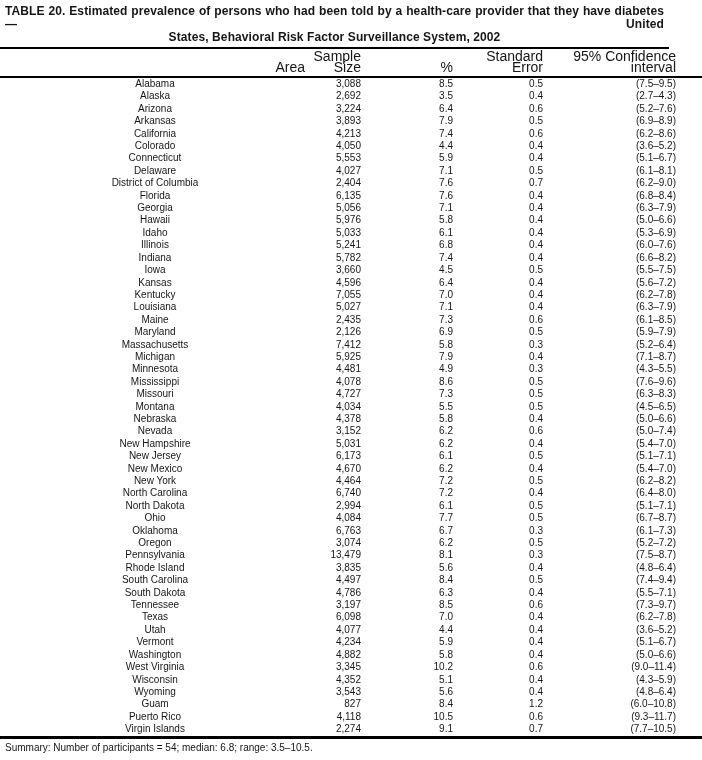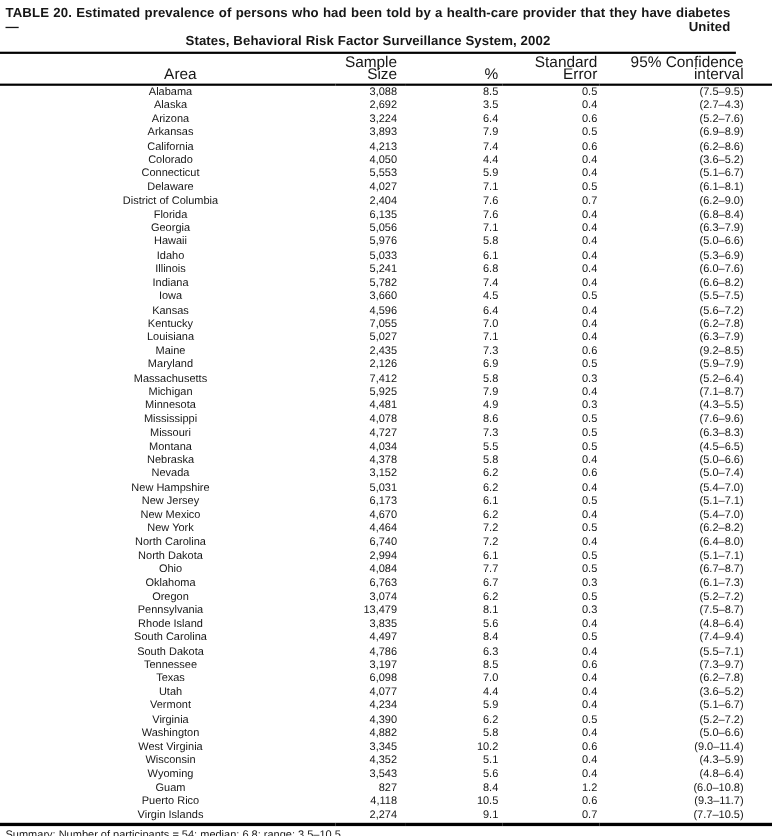--- a/index.html
+++ b/index.html
@@ -23,21 +23,21 @@
   col.c-samp  { width: 64px; }
   col.c-pct   { width: 88px; }
   col.c-se    { width: 88px; }
   col.c-ci    { width: 157px; }
 
   thead th {
     font-weight: normal; font-size: 14px; line-height: 11px;
     vertical-align: bottom; padding: 2px 0 3px 0;
     border-bottom: 2px solid #000;
   }
-  thead th.h-area { text-align: center; padding-left: 23px; }
+  thead th.h-area { text-align: right; padding-left: 23px; }
 
   tbody td {
     font-size: 10px; line-height: 12.4px; height: 12.4px;
     padding: 0; white-space: nowrap; overflow: hidden;
   }
   td.area { text-align: center; padding-left: 5px; }
   th.num, td.num { text-align: right; }
   .col-samp { padding-right: 8px !important; }
   .col-pct  { padding-right: 4px !important; }
   .col-se   { padding-right: 2px !important; }
@@ -216,21 +216,21 @@
           <td class="num col-samp">5,027</td>
           <td class="num col-pct">7.1</td>
           <td class="num col-se">0.4</td>
           <td class="num col-ci">(6.3–7.9)</td>
         </tr>
         <tr>
           <td class="area">Maine</td>
           <td class="num col-samp">2,435</td>
           <td class="num col-pct">7.3</td>
           <td class="num col-se">0.6</td>
-          <td class="num col-ci">(9.2–8.5)</td>
+          <td class="num col-ci">(6.1–8.5)</td>
         </tr>
         <tr>
           <td class="area">Maryland</td>
           <td class="num col-samp">2,126</td>
           <td class="num col-pct">6.9</td>
           <td class="num col-se">0.5</td>
           <td class="num col-ci">(5.9–7.9)</td>
         </tr>
         <tr>
           <td class="area">Massachusetts</td>
@@ -401,27 +401,20 @@
           <td class="num col-ci">(3.6–5.2)</td>
         </tr>
         <tr>
           <td class="area">Vermont</td>
           <td class="num col-samp">4,234</td>
           <td class="num col-pct">5.9</td>
           <td class="num col-se">0.4</td>
           <td class="num col-ci">(5.1–6.7)</td>
         </tr>
         <tr>
-          <td class="area">Virginia</td>
-          <td class="num col-samp">4,390</td>
-          <td class="num col-pct">6.2</td>
-          <td class="num col-se">0.5</td>
-          <td class="num col-ci">(5.2–7.2)</td>
-        </tr>
-        <tr>
           <td class="area">Washington</td>
           <td class="num col-samp">4,882</td>
           <td class="num col-pct">5.8</td>
           <td class="num col-se">0.4</td>
           <td class="num col-ci">(5.0–6.6)</td>
         </tr>
         <tr>
           <td class="area">West Virginia</td>
           <td class="num col-samp">3,345</td>
           <td class="num col-pct">10.2</td>

